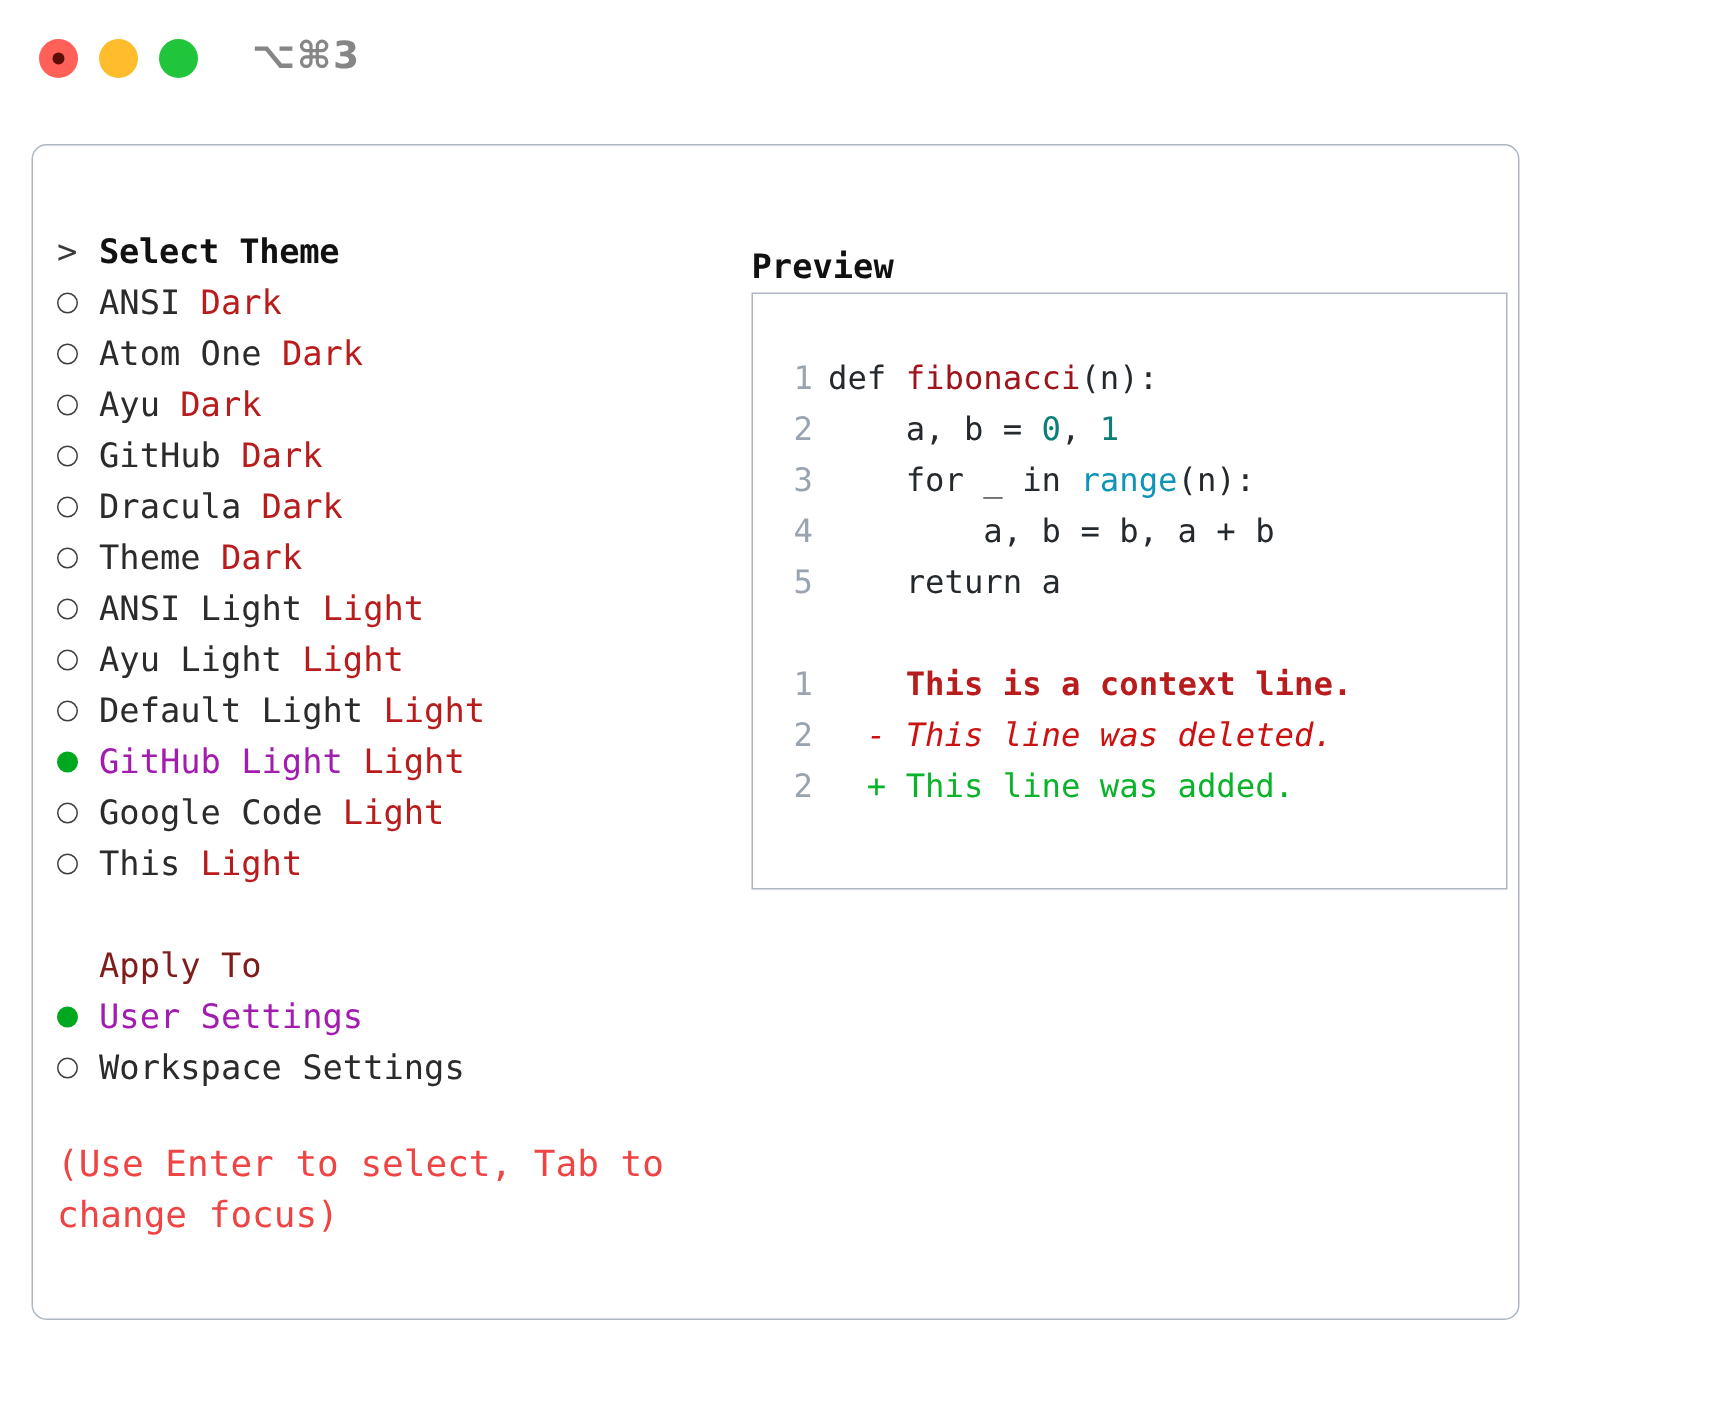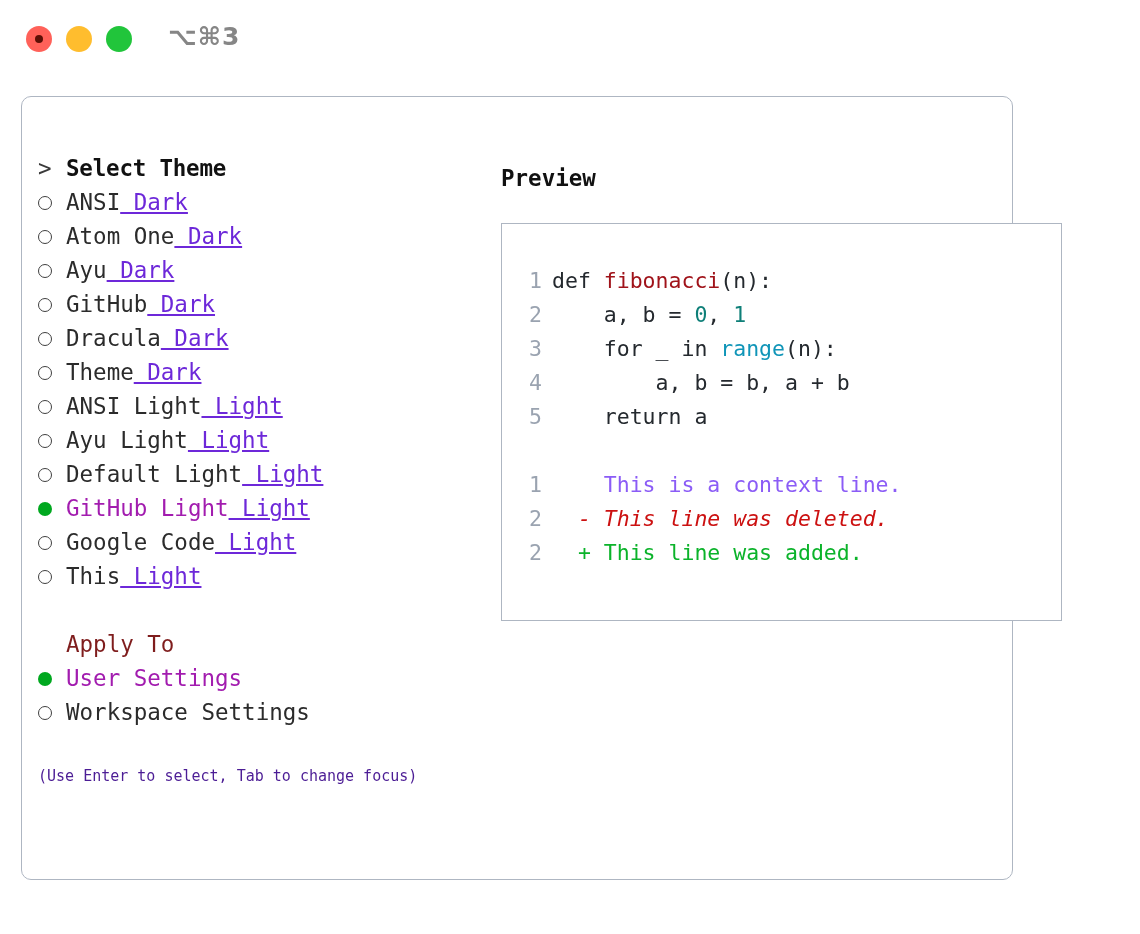--- a/index.html
+++ b/index.html
@@ -118,53 +118,52 @@
     box-sizing: border-box;
     vertical-align: middle;
     position: relative;
     top: -1px;
   }
   .dot-hollow { border: 1.7px solid #3f3f3f; background: transparent; }
   .dot-filled { background: #00a81f; border: none; }
 
   .item-label { color: #2b2b2b; }
   .item-label.selected { color: #a21caf; }
-  .tag { color: #6d28d9; text-decoration: underline; }
+  .tag { color: #b91c1c; }
 
   .section-title {
     color: #7f1d1d;
     padding-left: 28px;
   }
 
   .hint {
     position: absolute;
     left: 16px;
     top: 662px;
     width: 420px;
-    font-size: 15px;
-    line-height: 34px;
-    color: #4c1d95;
+    font-size: 24px;
+    line-height: 34px;
+    color: #ef4444;
   }
 
   
   .right-col {
     position: absolute;
     left: 479px;
     top: 64px;
     width: 480px;
   }
   .preview-title {
     font-size: 22.5px;
     font-weight: bold;
     color: #111111;
     line-height: 34px;
   }
   .preview-box {
-    margin-top: 28px;
-    width: 561px;
+    width: 504px;
     height: 398px;
     border: 1.6px solid #aeb6c2;
     box-sizing: border-box;
     background: #ffffff;
     position: relative;
   }
   .code-area {
     position: absolute;
     left: 18px;
     top: 40px;
@@ -179,21 +178,21 @@
     display: inline-block;
     width: 22px;
     text-align: right;
     color: #9aa3b0;
     margin-right: 10px;
   }
   .tok-plain { color: #24292e; }
   .tok-fn    { color: #a0131a; }
   .tok-call  { color: #1095b8; }
   .tok-num   { color: #0e7f78; }
-  .tok-ctx   { color: #8b5cf6; }
+  .tok-ctx   { color: #b91c1c; font-weight: bold; }
   .tok-del   { color: #cc1111; font-style: italic; }
   .tok-add   { color: #0bb32a; }
   .gap-line  { height: 34px; }
 </style>
 </head>
 <body>
 
 <div class="window">
 
   <div class="titlebar">

